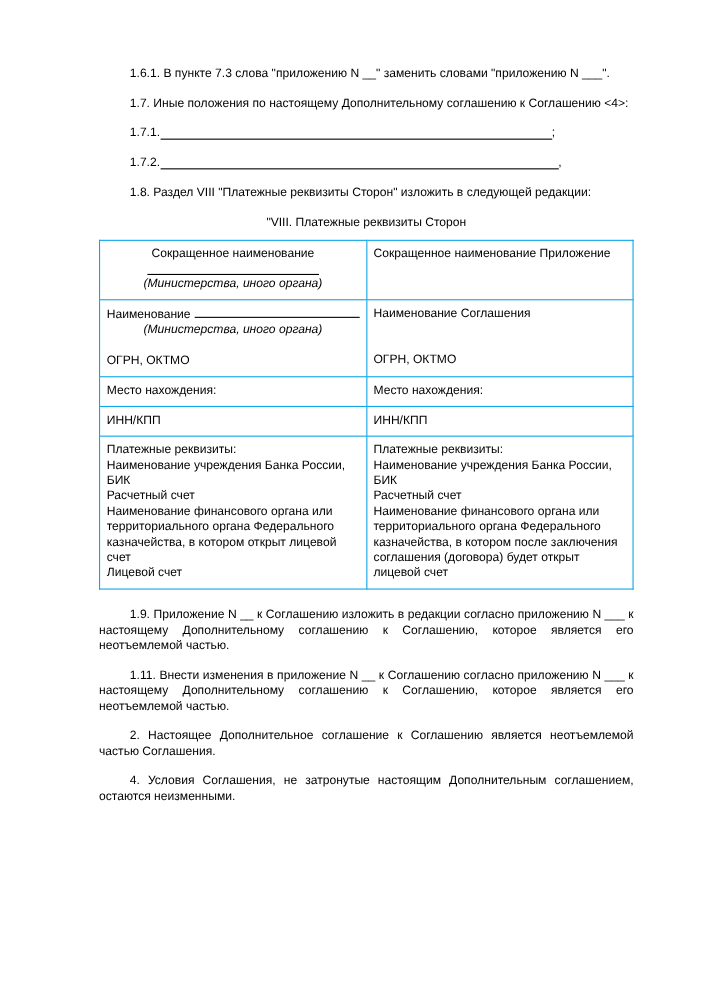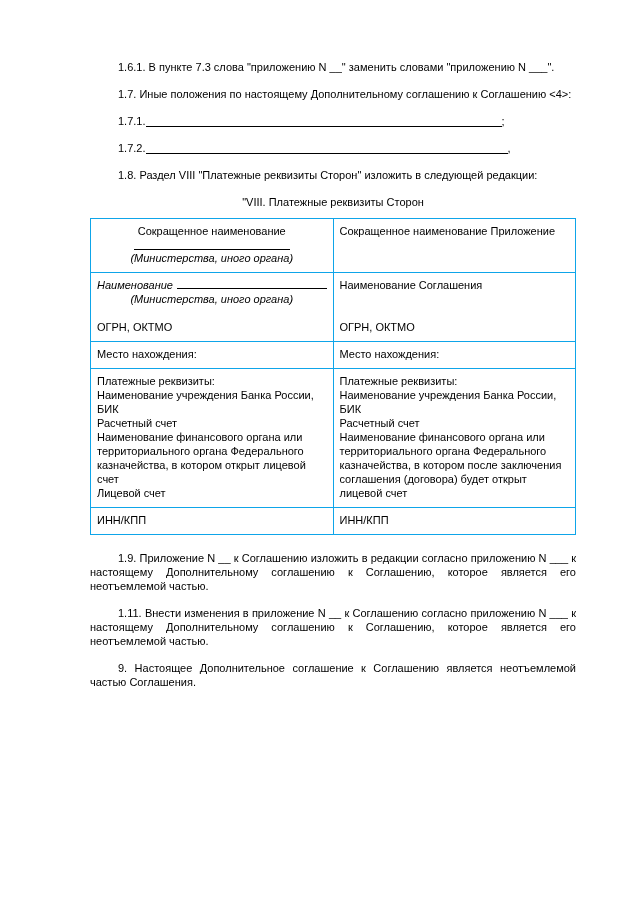--- a/index.html
+++ b/index.html
@@ -48,21 +48,21 @@
   }
   .center { text-align:center; }
   .italic { font-style:italic; }
   .pre { white-space:pre-line; }
   .blank-center {
     border-bottom:1px solid #000;
     height:12px;
     width:68%;
     margin:0 auto 1px auto;
   }
-  .name-line { display:flex; align-items:baseline;font-style:italic; }
+  .name-line { display:flex; align-items:baseline; }
   .name-line .fill { flex:1; margin-left:4px; border-bottom:1px solid #000; height:11px; }
   .spacer-line { height:14px; }
 </style>
 </head>
 <body>
 
 <div class="page">
 
   <p class="para">1.6.1. В пункте 7.3 слова "приложению N __" заменить словами "приложению N ___".</p>
 
@@ -111,34 +111,35 @@
         <div class="spacer-line"></div>
         <div class="spacer-line"></div>
         <div>ОГРН, ОКТМО</div>
       </td>
     </tr>
     <tr>
       <td>Место нахождения:</td>
       <td>Место нахождения:</td>
     </tr>
     <tr>
+      <td>ИНН/КПП</td>
+      <td>ИНН/КПП</td>
+    </tr>
+    <tr>
       <td class="pre">Платежные реквизиты:
 Наименование учреждения Банка России, БИК
 Расчетный счет
 Наименование финансового органа или территориального органа Федерального казначейства, в котором открыт лицевой счет
 Лицевой счет</td>
       <td class="pre">Платежные реквизиты:
 Наименование учреждения Банка России, БИК
 Расчетный счет
 Наименование финансового органа или территориального органа Федерального казначейства, в котором после заключения соглашения (договора) будет открыт лицевой счет</td>
     </tr>
-    <tr>
-      <td>ИНН/КПП</td>
-      <td>ИНН/КПП</td>
-    </tr>
   </tbody>
     </table>
 
   <p class="para">1.9. Приложение N __ к Соглашению изложить в редакции согласно приложению N ___ к настоящему Дополнительному соглашению к Соглашению, которое является его неотъемлемой частью.</p>
   <p class="para">1.11. Внести изменения в приложение N __ к Соглашению согласно приложению N ___ к настоящему Дополнительному соглашению к Соглашению, которое является его неотъемлемой частью.</p>
-  <p class="para">9. Настоящее Дополнительное соглашение к Соглашению является неотъемлемой частью Соглашения.</p>
+  <p class="para">2. Настоящее Дополнительное соглашение к Соглашению является неотъемлемой частью Соглашения.</p>
+  <p class="para">4. Условия Соглашения, не затронутые настоящим Дополнительным соглашением, остаются неизменными.</p>
 
 </div>
 
 </body></html>

